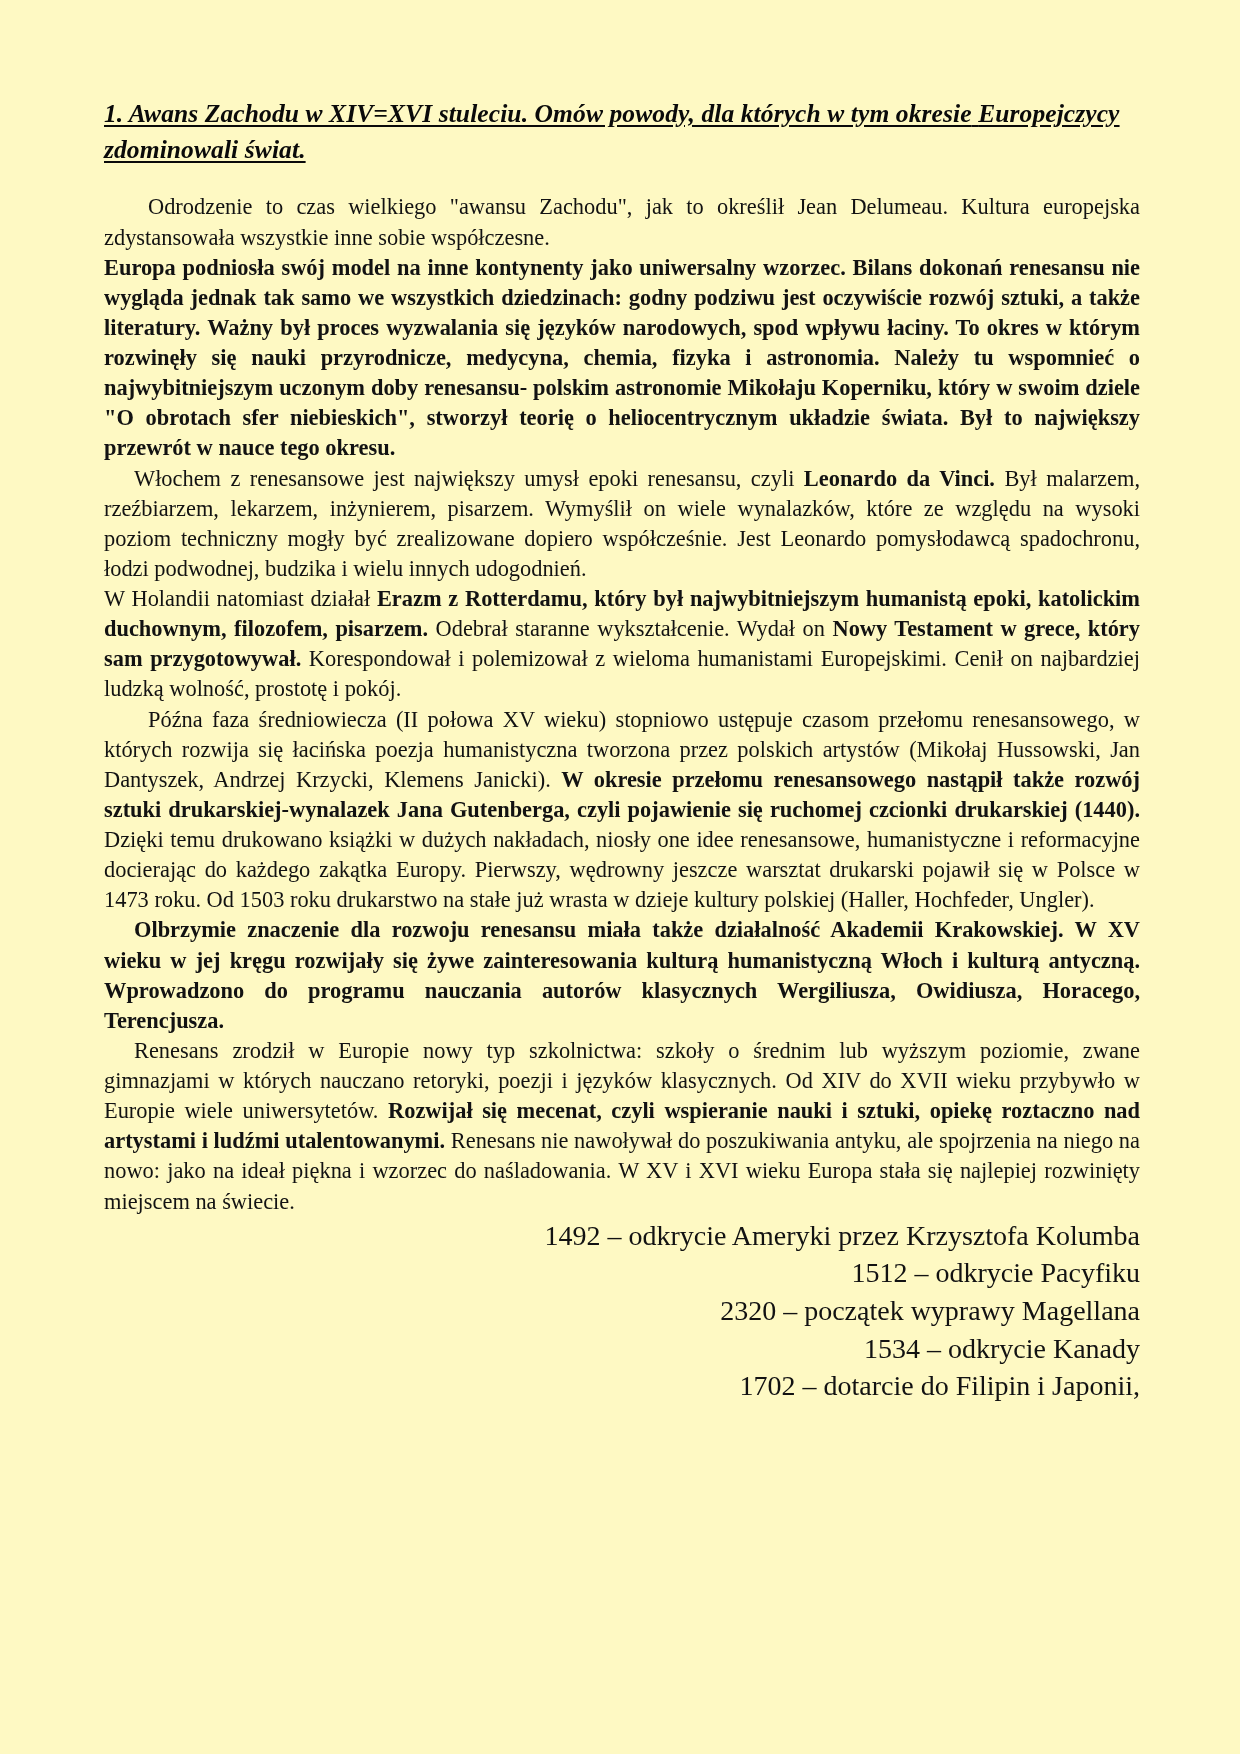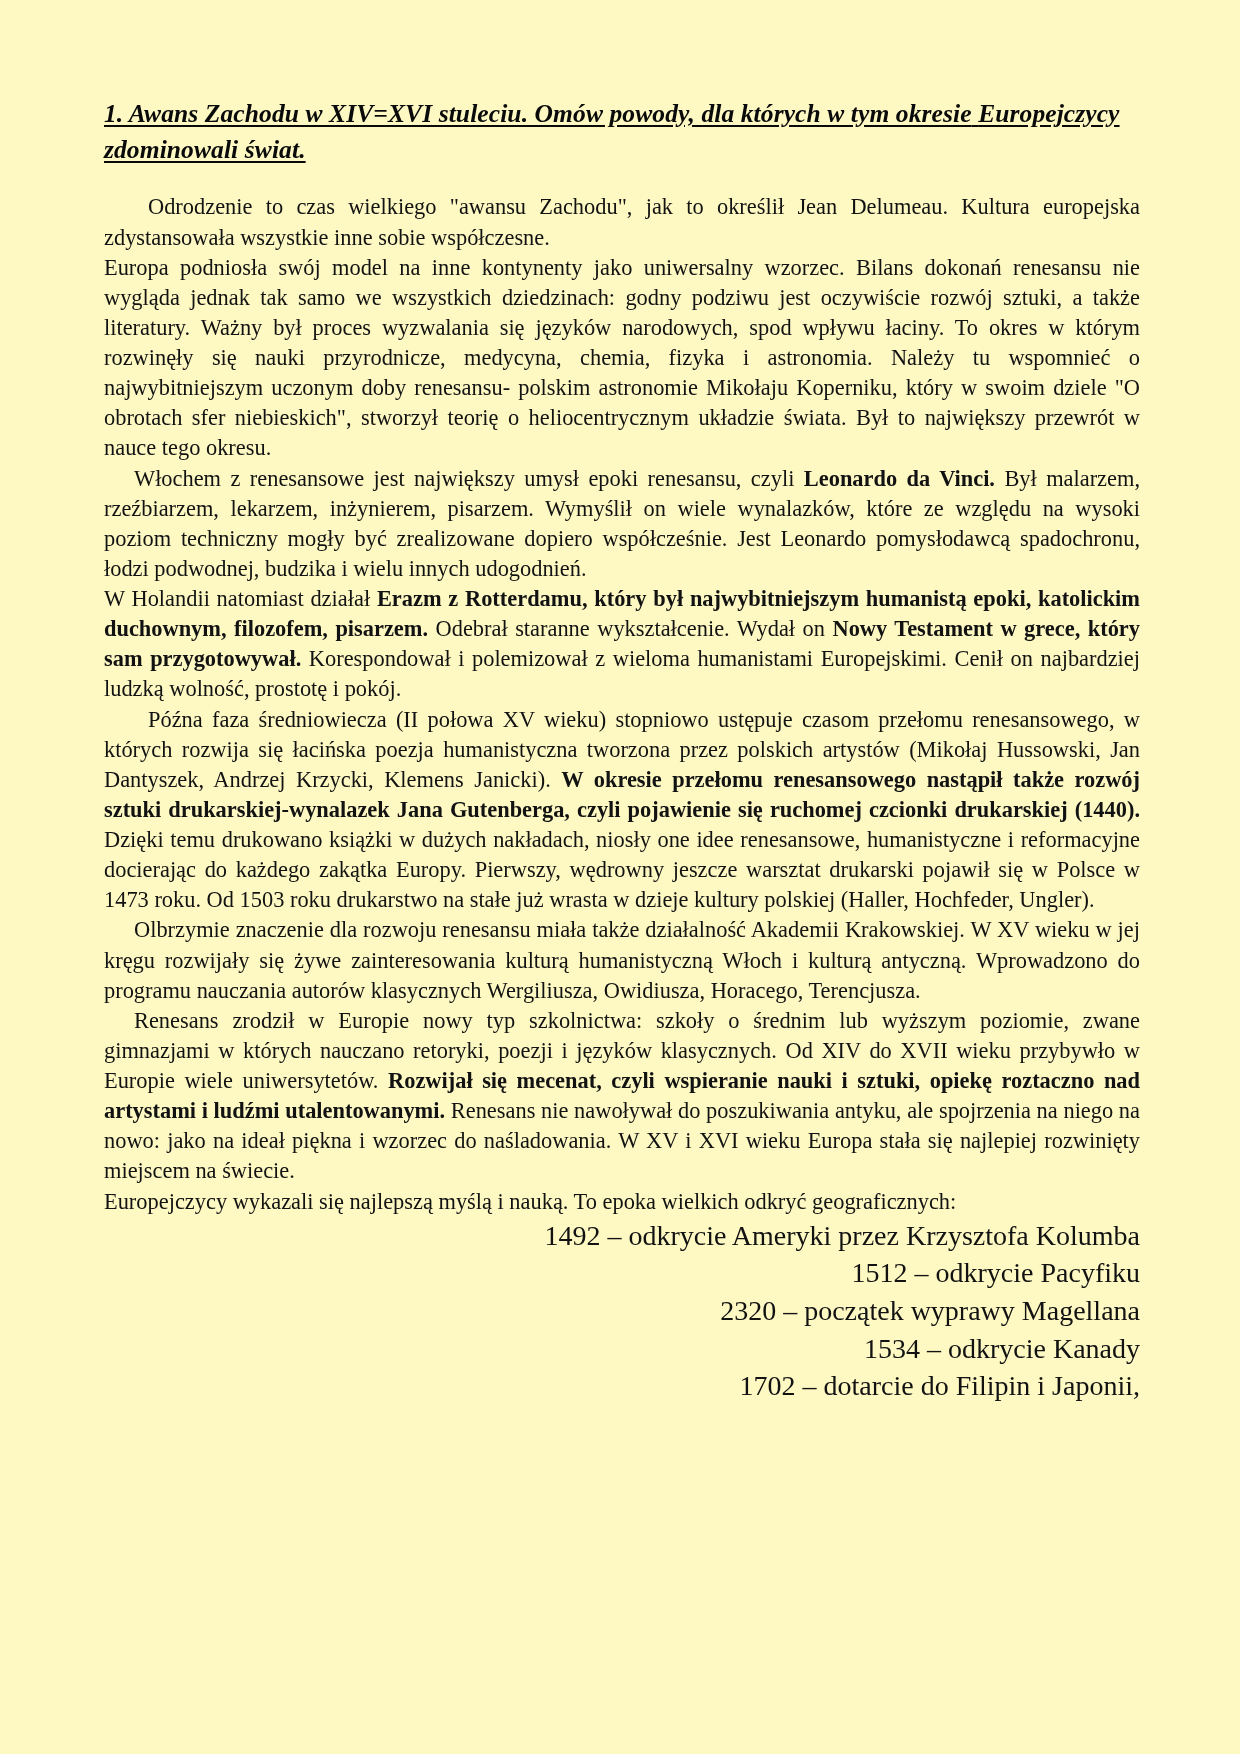--- a/index.html
+++ b/index.html
@@ -45,21 +45,21 @@
   .para.indent {
     text-indent: 44px;
   }
   .para.indent-sm {
     text-indent: 30px;
   }
   b, .b {
     font-weight: bold;
   }
   .blockbold {
-    font-weight: normal;
+    font-weight: bold;
   }
   .listline {
     font-size: 28px;
     line-height: 1.345;
     text-align: right;
     margin: 0;
     color: #121212;
   }
   .listline.pad {
     padding-left: 22px;
@@ -96,23 +96,20 @@
   </p>
 
   <p class="para indent-sm blockbold">
     <span>Olbrzymie znaczenie dla rozwoju renesansu miała także działalność Akademii Krakowskiej. W XV wieku w jej kręgu rozwijały się żywe zainteresowania kulturą humanistyczną Włoch i kulturą antyczną. Wprowadzono do programu nauczania autorów klasycznych Wergiliusza, Owidiusza, Horacego, Terencjusza.</span>
   </p>
 
   <p class="para indent-sm">
     <span>Renesans zrodził w Europie nowy typ szkolnictwa: szkoły o średnim lub wyższym poziomie, zwane gimnazjami w których nauczano retoryki, poezji i języków klasycznych. Od XIV do XVII wieku przybywło w Europie wiele  uniwersytetów.  </span><b>Rozwijał się mecenat, czyli wspieranie nauki i sztuki, opiekę roztaczno  nad artystami i ludźmi utalentowanymi.</b><span> Renesans nie nawoływał do poszukiwania antyku, ale spojrzenia na niego na nowo: jako na ideał piękna i wzorzec do naśladowania. W XV i XVI wieku Europa stała się najlepiej rozwinięty miejscem na świecie.</span>
   </p>
 
-  <p class="para">
-    <span>Europejczycy wykazali się najlepszą myślą i nauką. To epoka wielkich odkryć geograficznych:</span>
-  </p>
 
   <div>
     <p class="listline">1492 – odkrycie Ameryki przez Krzysztofa Kolumba</p>
     <p class="listline pad">1512 – odkrycie Pacyfiku</p>
     <p class="listline pad">2320 – początek wyprawy Magellana</p>
     <p class="listline pad">1534 – odkrycie Kanady</p>
     <p class="listline pad">1702 – dotarcie do Filipin i Japonii,</p>
   </div>
 
 </div>

